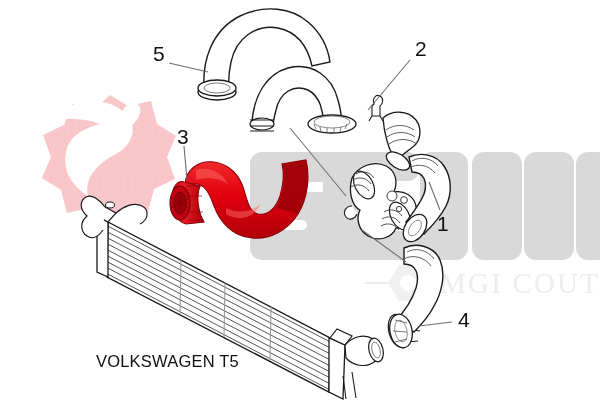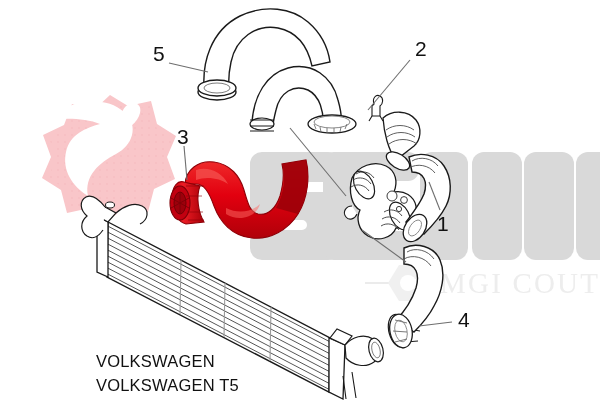--- a/index.html
+++ b/index.html
@@ -269,17 +269,16 @@
     </g>
   </svg>
 
   <div class="callout" style="left:153px;top:43px;">5</div>
   <div class="callout" style="left:415px;top:38px;">2</div>
   <div class="callout" style="left:177px;top:126px;">3</div>
   <div class="callout" style="left:437px;top:213px;">1</div>
   <div class="callout" style="left:458px;top:309px;">4</div>
 
   <div class="vehicle" style="left:96px;top:352px;">
-    <div>VOLKSWAGEN</div>
     <div>VOLKSWAGEN T5</div>
   </div>
 
 </div>
 
 </body></html>

